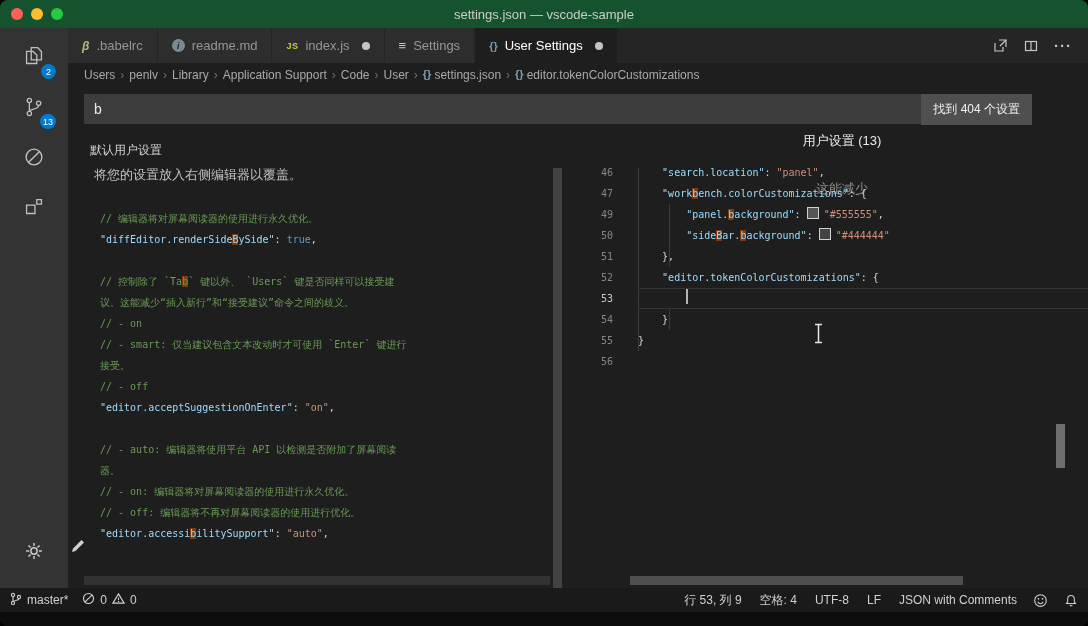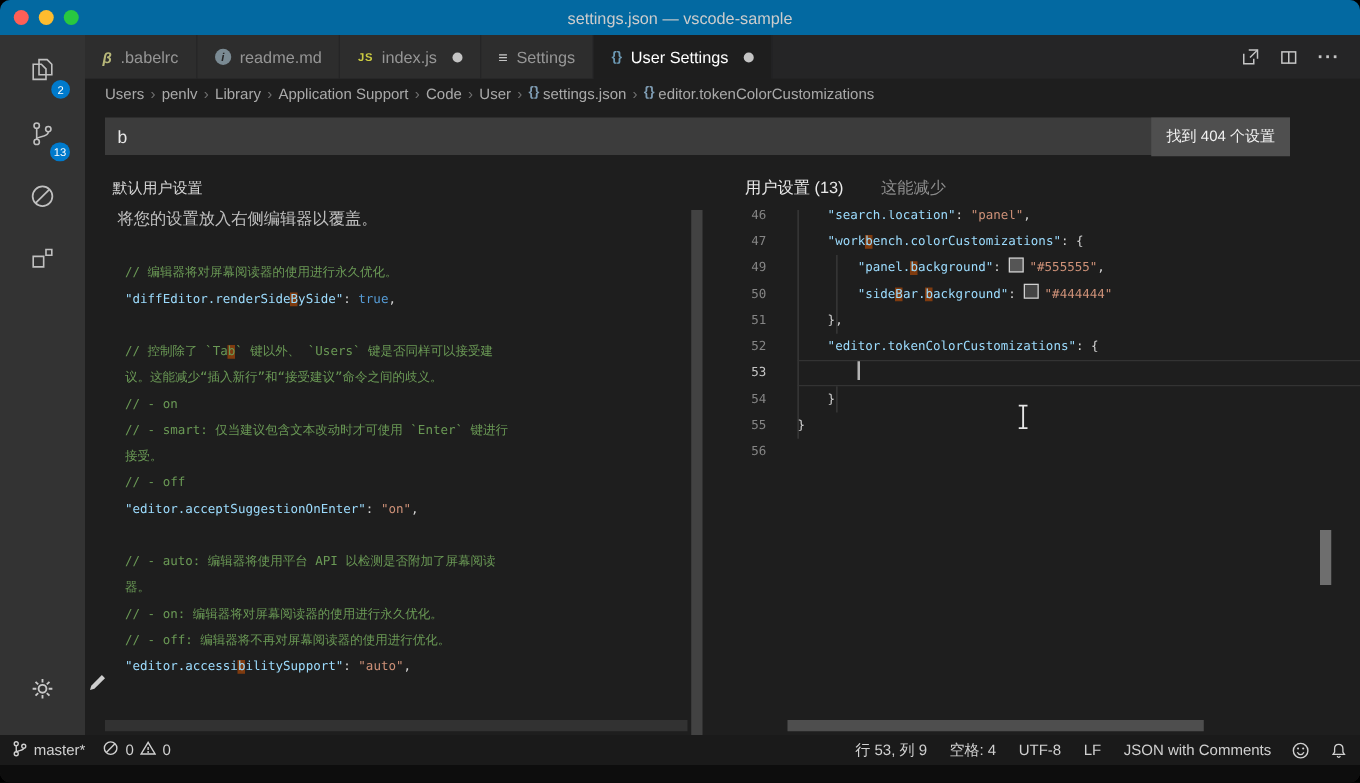--- a/index.html
+++ b/index.html
@@ -3,21 +3,21 @@
 <meta charset="utf-8">
 <style>
   * { margin:0; padding:0; box-sizing:border-box; }
   html,body { background:#000; }
   body { font-family:"Liberation Sans", sans-serif; }
 
   .window { position:relative; width:1088px; height:626px; background:#1e1e1e;
             overflow:hidden; border-radius:8px; }
 
   
-  .titlebar { position:absolute; top:0; left:0; width:100%; height:28px; background:#0369a1;
+  .titlebar { position:absolute; top:0; left:0; width:100%; height:28px; background:#14532d;
               display:flex; align-items:center; justify-content:center; }
   .titlebar .title { font-size:13px; color:#cccccc; }
   .traffic { position:absolute; left:11px; top:8px; display:flex; gap:8px; }
   .tl { width:12px; height:12px; border-radius:50%; display:inline-block; }
   .tl.red{background:#ff5f57} .tl.yellow{background:#febc2e} .tl.green{background:#28c840}
 
   
   .activitybar { position:absolute; top:28px; left:0; width:68px; bottom:38px; background:#333333;
                  display:flex; flex-direction:column; justify-content:space-between; align-items:center; }
   .ab-top { display:flex; flex-direction:column; align-items:center; padding-top:6px; }
@@ -72,21 +72,21 @@
   .cm{color:#6a9955} .key{color:#9cdcfe} .str{color:#ce9178} .kw{color:#569cd6} .pn{color:#d4d4d4}
   .hl { background:rgba(234,92,0,.48); }
   .swatch { display:inline-block; width:12px; height:12px; border:1px solid #d0d0d0; margin-right:5px; vertical-align:-1px; }
 
   .pencil { position:absolute; left:2px; top:406px; width:18px; height:18px; cursor:pointer; }
   .lp-vscroll { position:absolute; left:485px; top:36px; width:9px; height:420px; background:rgba(121,121,121,.4); }
   .lp-hscroll { position:absolute; left:16px; top:444px; width:466px; height:9px; background:rgba(121,121,121,.22); }
 
   
   .pane-right { position:absolute; left:517px; right:0; top:0; height:100%; }
-  .rp-tabs { height:36px; display:flex; align-items:center; gap:30px; padding-left:11px; font-size:13px; }
+  .rp-tabs { height:36px; display:flex; align-items:center; gap:30px; padding-left:11px; font-size:13px;flex-direction:column; }
   .rtab { color:#8c8c8c; cursor:pointer; white-space:nowrap; }
   .rtab.active { color:#eaeaea; }
 
   .rp-editor { position:absolute; top:36px; left:0; right:0; bottom:0; overflow:hidden; }
   .rp-lines { margin-top:-6px; position:relative; z-index:2; }
   .crow { display:flex; height:21px; line-height:21px; }
   .ln { width:28px; text-align:right; color:#858585; flex:none; }
   .crow.active .ln { color:#c6c6c6; }
   .ctext { flex:1; margin-left:25px; white-space:pre; position:relative; }
   .crow.active .ctext { border-top:1px solid #333333; border-bottom:1px solid #333333; line-height:19px; }

